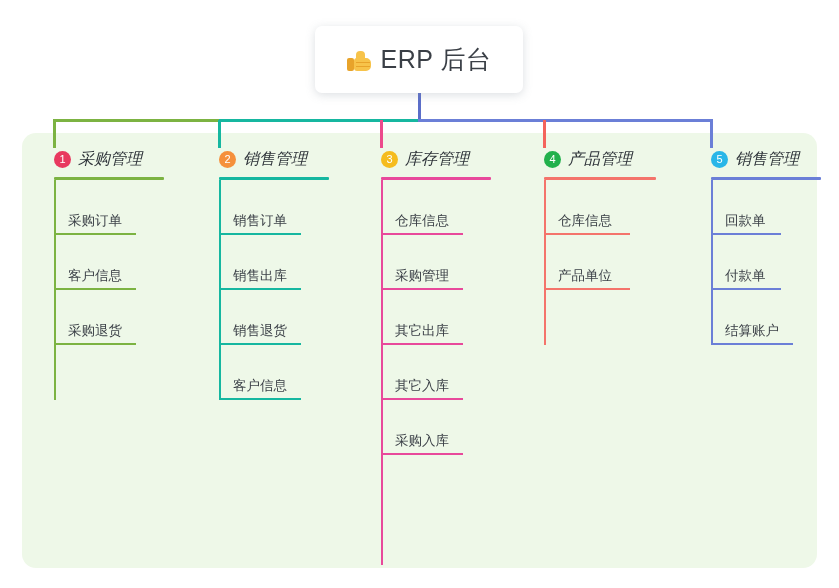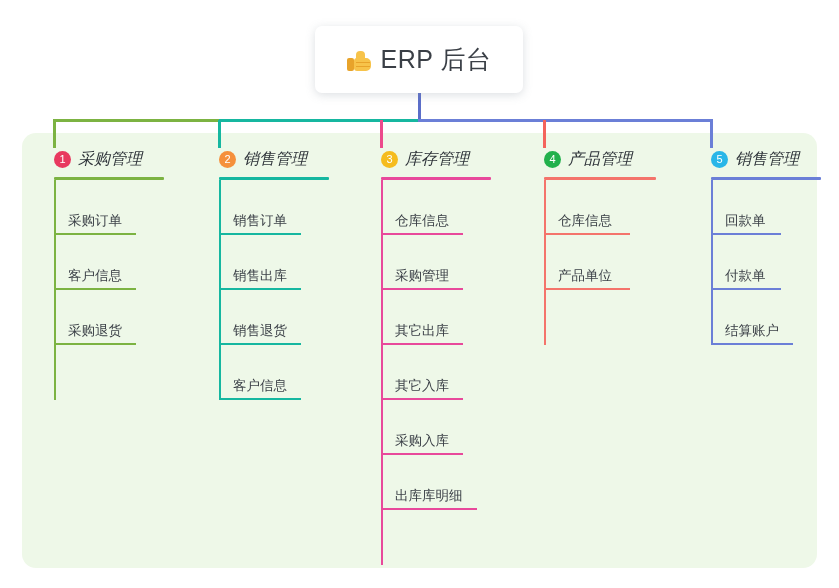--- a/index.html
+++ b/index.html
@@ -207,24 +207,20 @@
             <div class="item-rule" style="width: 82px; background: rgb(232, 73, 155);"></div>
           </div>
           <div class="item">
             <div class="item-label">其它入库</div>
             <div class="item-rule" style="width: 82px; background: rgb(232, 73, 155);"></div>
           </div>
           <div class="item">
             <div class="item-label">采购入库</div>
             <div class="item-rule" style="width: 82px; background: rgb(232, 73, 155);"></div>
           </div>
-          <div class="item">
-            <div class="item-label">出库库明细</div>
-            <div class="item-rule" style="width: 96px; background: rgb(232, 73, 155);"></div>
-          </div>
         </div>
       </div>
       <div class="col" style="left: 530px; top: 146px;">
         <div class="col-head">
           <div class="badge" style="background: rgb(34, 177, 76);">4</div>
           <div class="col-title">产品管理</div>
         </div>
         <div class="col-underline" style="width: 112px; background: rgb(244, 116, 107); margin-left: 14px;"></div>
         <div class="col-body" style="height: 165px;">
           <div class="spine" style="height: 165px; background: rgb(244, 116, 107);"></div>

